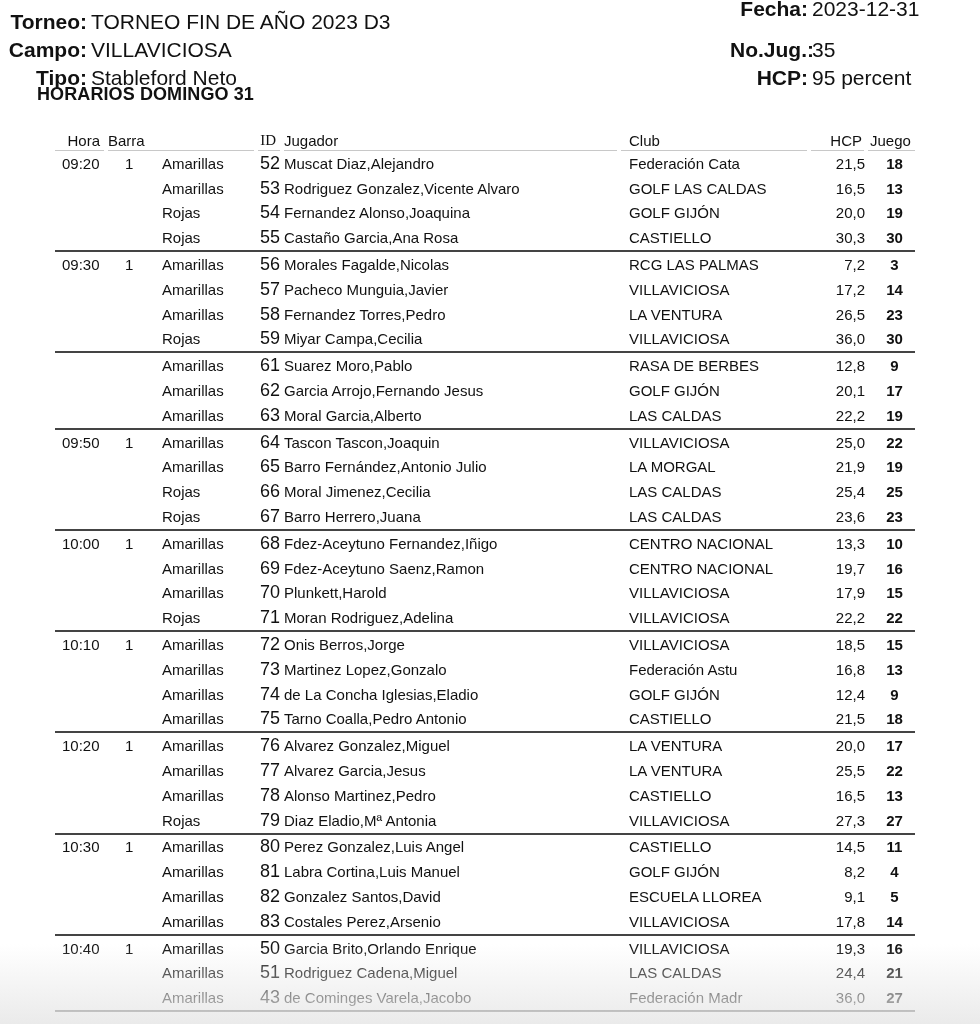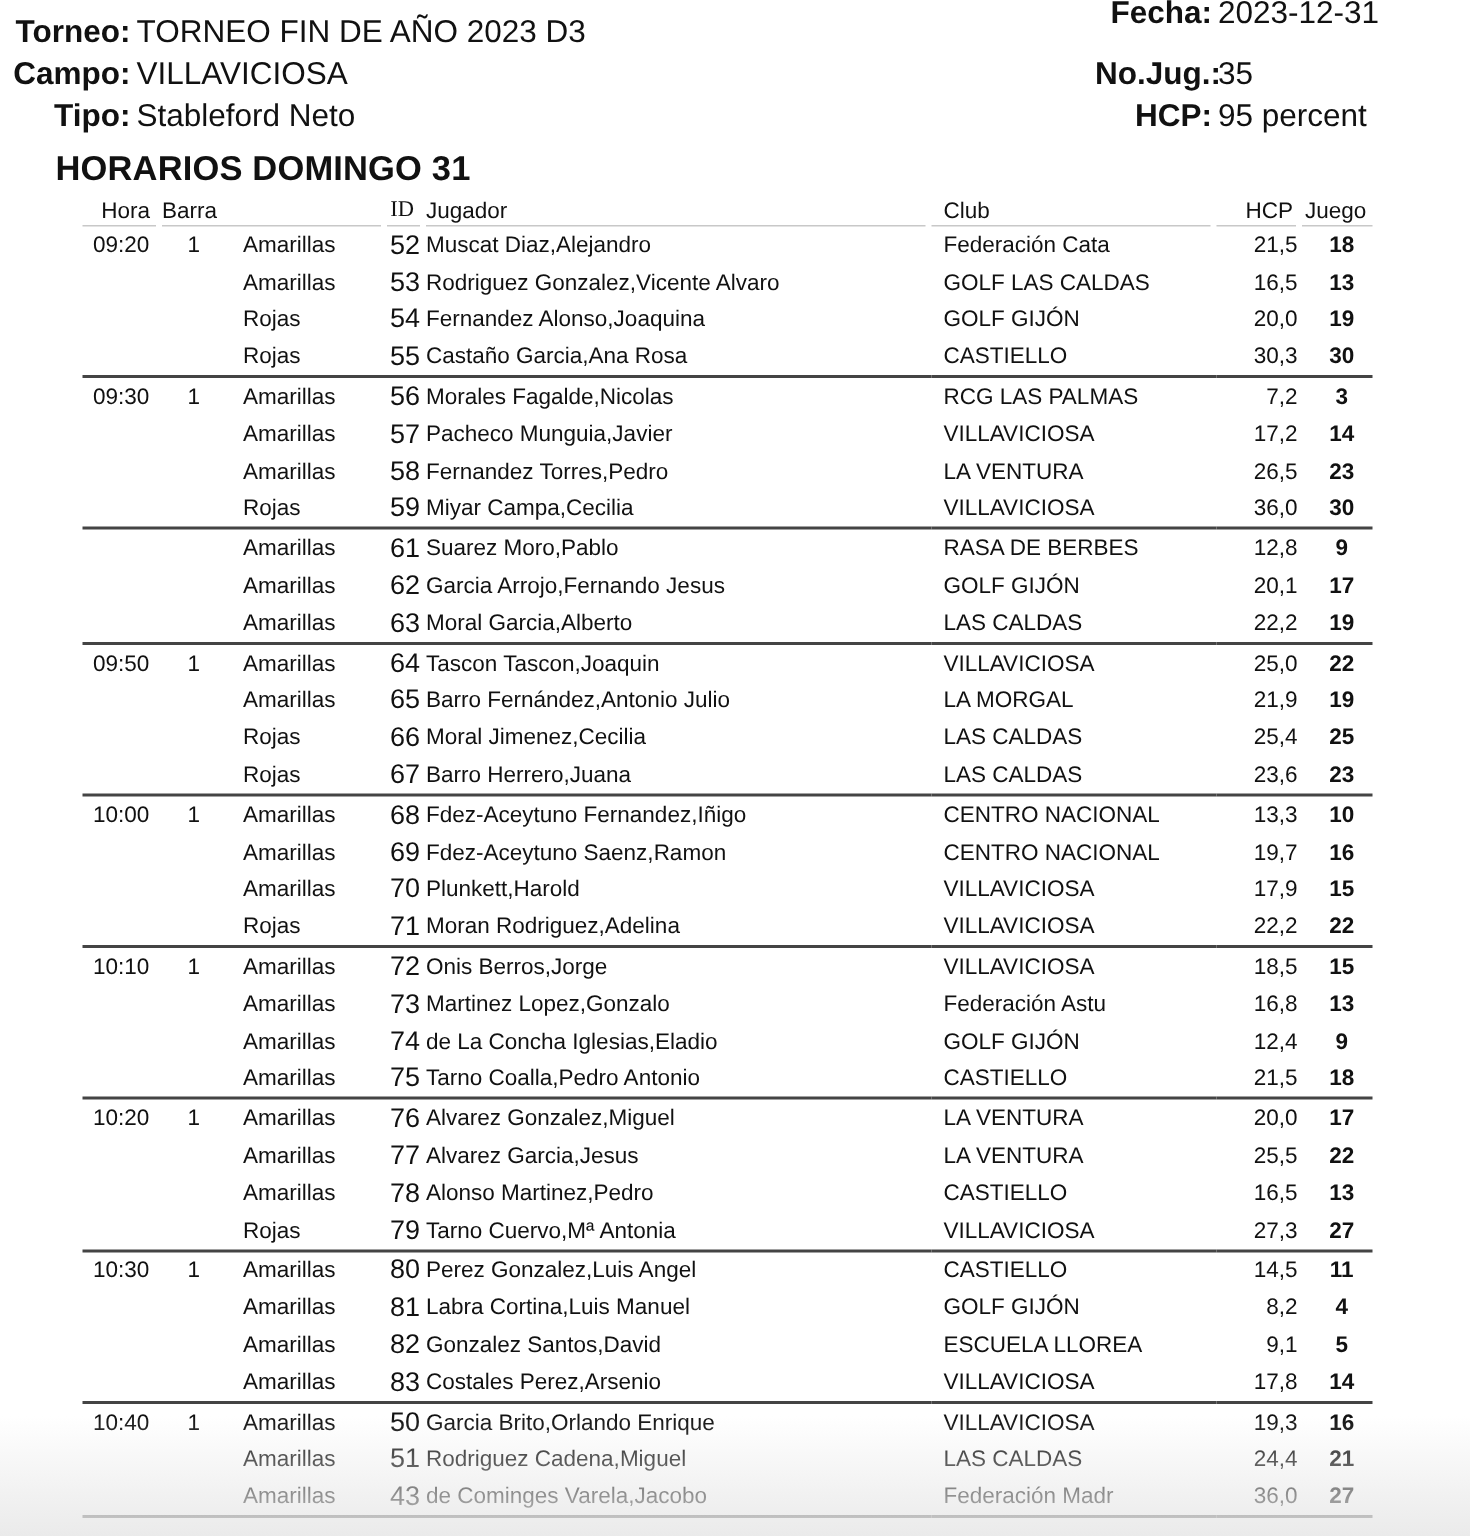--- a/index.html
+++ b/index.html
@@ -21,22 +21,22 @@
   .meta-left .lbl { width: 87px; }
   .meta-right .lbl { width: 78px; }
   #m-torneo { left: 0; top: 13px; }
   #m-campo  { left: 0; top: 41px; }
   #m-tipo   { left: 0; top: 69px; }
   #m-fecha  { left: 730px; top: 0; }
   #m-nojug  { left: 730px; top: 41px; }
   #m-hcp    { left: 730px; top: 69px; }
 
   .section-title {
-    position: absolute; left: 37px; top: 99px;
-    font-size: 23px; font-weight: bold; letter-spacing: 0.1px;
+    position: absolute; left: 37px; top: 84px;
+    font-size: 18px; font-weight: bold; letter-spacing: 0.1px;
   }
 
   table.grid {
     position: absolute; left: 55px; top: 130px;
     border-collapse: separate; border-spacing: 0;
     font-size: 15px;
     width: 860px;
     table-layout: fixed;
   }
   .grid th {
@@ -389,21 +389,21 @@
         <td class="jug">Alonso Martinez,Pedro</td>
         <td class="club">CASTIELLO</td>
         <td class="hcp">16,5</td>
         <td class="juego">13</td>
       </tr>
       <tr class="last">
         <td class="hora"></td>
         <td class="barra"></td>
         <td class="tee">Rojas</td>
         <td class="id">79</td>
-        <td class="jug">Tarno Cuervo,Mª Antonia</td>
+        <td class="jug">Diaz Eladio,Mª Antonia</td>
         <td class="club">VILLAVICIOSA</td>
         <td class="hcp">27,3</td>
         <td class="juego">27</td>
       </tr>
       <tr>
         <td class="hora">10:30</td>
         <td class="barra">1</td>
         <td class="tee">Amarillas</td>
         <td class="id">80</td>
         <td class="jug">Perez Gonzalez,Luis Angel</td>

